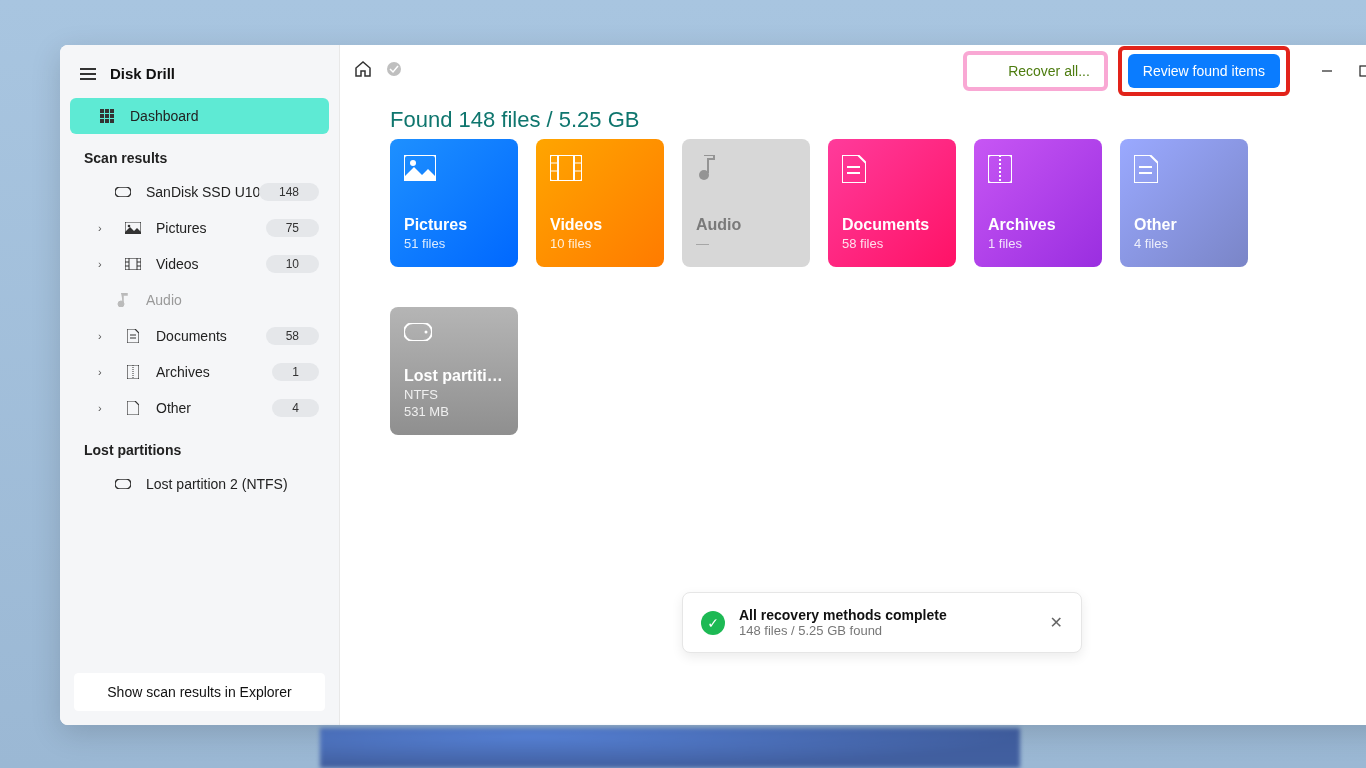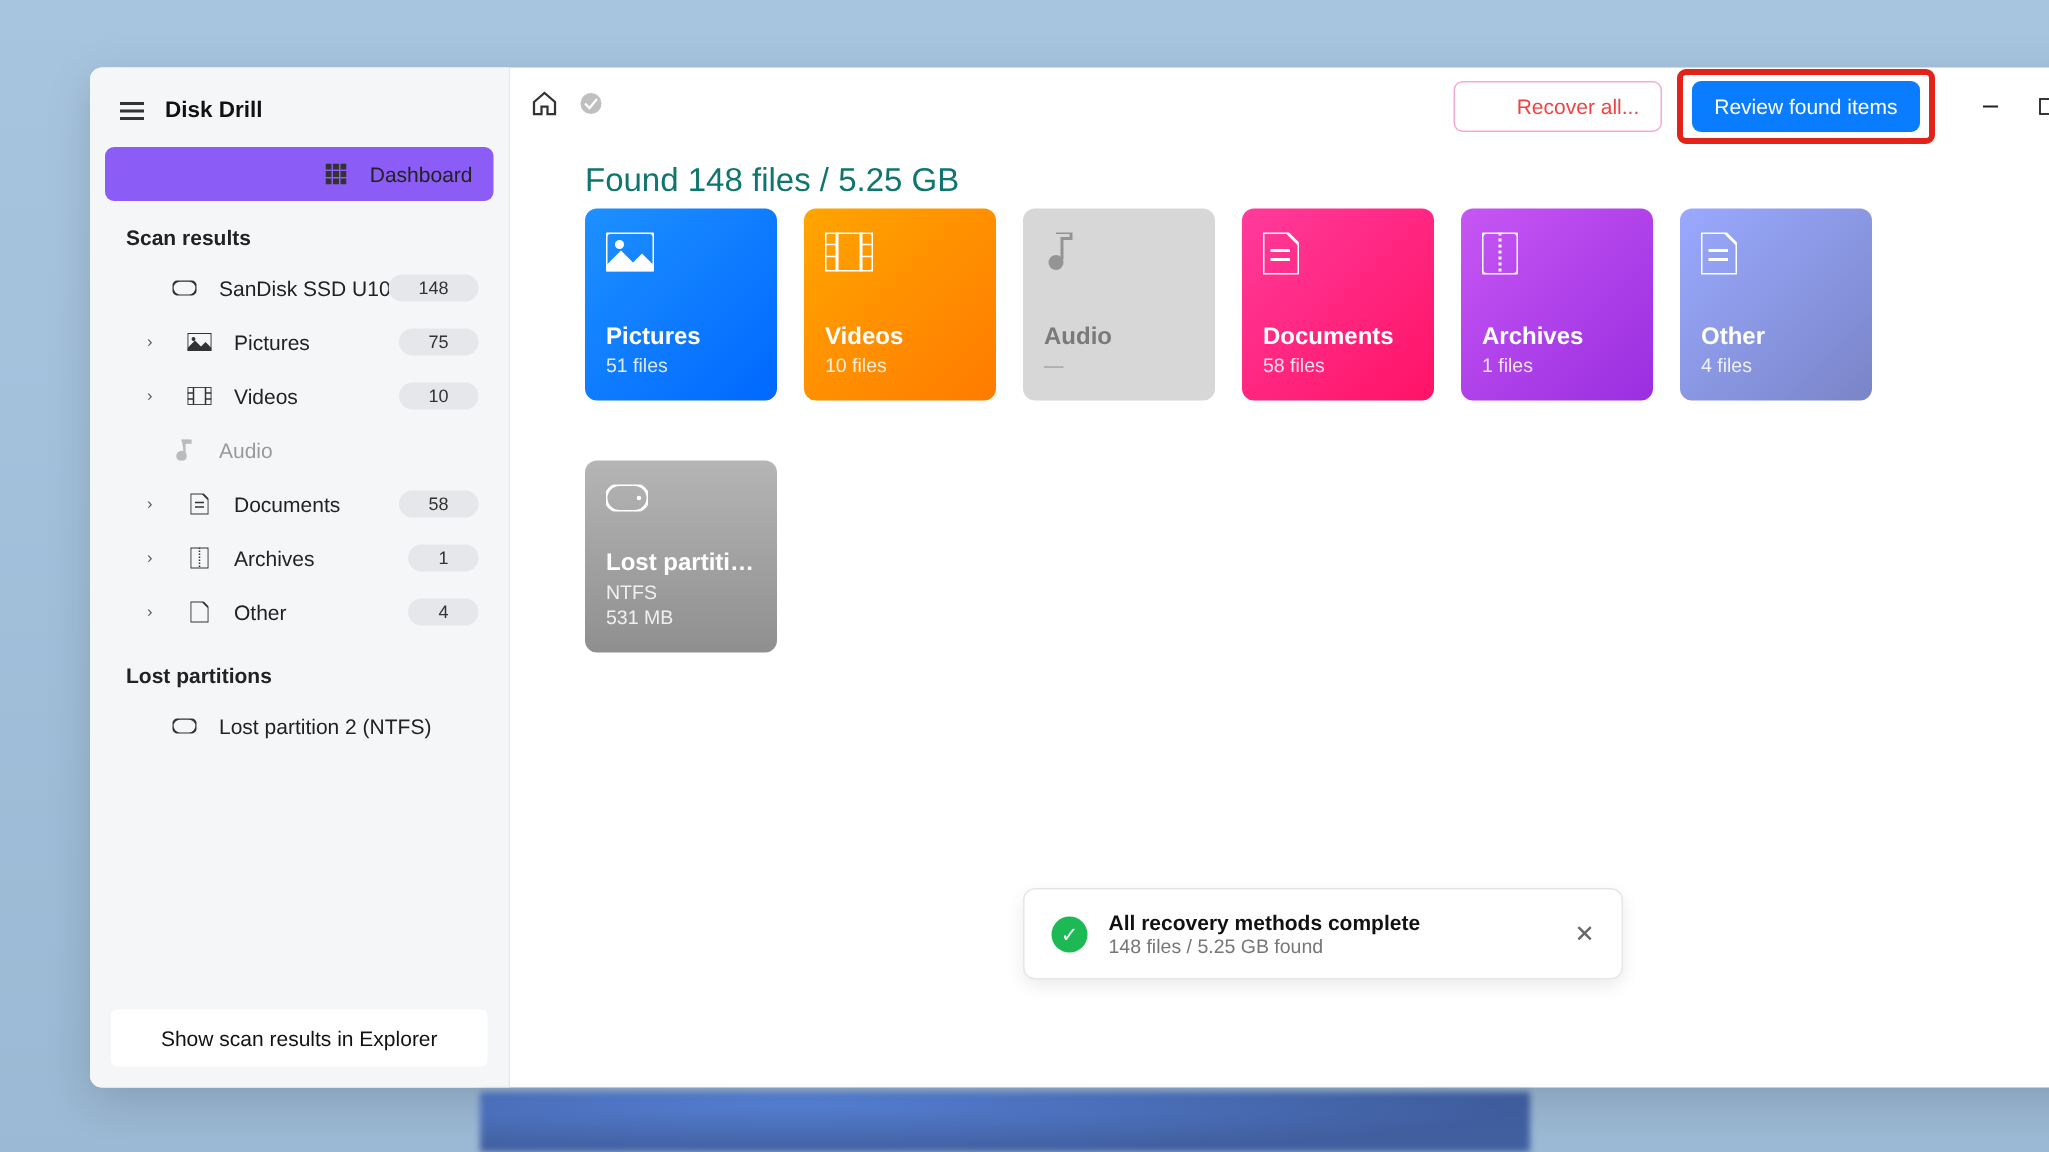--- a/index.html
+++ b/index.html
@@ -4,36 +4,36 @@
 <style>
 * { margin:0; padding:0; box-sizing:border-box; font-family:"Segoe UI",Arial,sans-serif; }
 body { background:linear-gradient(180deg,#a8c5e0 0%,#9bb8d4 100%); width:1366px; height:768px; overflow:hidden; position:relative; }
 .window { position:absolute; left:60px; top:45px; width:1364px; height:680px; background:#fff; border-radius:8px; display:flex; box-shadow:0 8px 30px rgba(0,0,0,0.15); }
 .sidebar { width:280px; background:#f5f6f8; border-right:1px solid #e8e8e8; display:flex; flex-direction:column; padding:10px; border-radius:8px 0 0 8px; }
 .sidebar-top { display:flex; align-items:center; gap:14px; padding:10px 10px 16px 10px; }
 .menu-icon { width:16px; height:12px; display:flex; flex-direction:column; justify-content:space-between; cursor:pointer; }
 .menu-icon span { height:2px; background:#333; }
 .app-title { font-weight:600; font-size:15px; color:#111; }
 .nav-item { display:flex; align-items:center; gap:14px; padding:10px 14px; border-radius:6px; font-size:14px; color:#222; cursor:pointer; position:relative; }
-.nav-item.active { background:#8b5cf6; font-weight:500;justify-content:flex-end; }
+.nav-item.active { background:#5eead4; font-weight:500; }
 .nav-item .chev { width:12px; color:#555; font-size:11px; }
 .nav-item .badge { position:absolute; right:10px; background:#e5e7ea; border-radius:10px; padding:2px 20px; font-size:12px; color:#333; }
 .section-label { font-size:14px; font-weight:600; color:#222; padding:16px 14px 8px 14px; }
 .nav-item.indent { padding-left:28px; }
 .nav-item.indent2 { padding-left:44px; }
 .nav-item.muted { color:#9a9a9a; }
 .nav-item.muted .icon svg * { stroke:#bbb; fill:#bbb; }
 .sidebar-footer { margin-top:auto; }
 .explorer-btn { background:#fff; border:1px solid #fff; border-radius:4px; padding:10px; text-align:center; font-size:14px; color:#111; cursor:pointer; margin:4px; }
 .main { flex:1; display:flex; flex-direction:column; position:relative; }
 .titlebar { height:52px; display:flex; align-items:center; padding:0 14px; gap:10px; }
 .titlebar .left-icons { display:flex; gap:14px; align-items:center; }
 .titlebar .spacer { flex:1; }
 .btn { border-radius:6px; padding:8px 14px; font-size:14px; cursor:pointer; border:1px solid transparent; }
-.btn-outline { background:#fff; border:1px solid #f9a8d4; color:#ef4444;padding-left:41px; }
+.btn-outline { background:#fff; border:4px solid #f9a8d4; color:#4d7c0f;padding-left:41px; }
 .btn-primary { background:#0a7cff; color:#fff; }
 .highlight-box { border:4px solid #e2231a; border-radius:6px; padding:4px 6px; display:flex; align-items:center; }
 .win-controls { display:flex; gap:24px; margin-left:20px; }
 .win-controls div { width:14px; height:14px; display:flex; align-items:center; justify-content:center; cursor:pointer; color:#222; }
 .content { padding:10px 50px 50px 50px; overflow:hidden; }
 .headline { font-size:22px; font-weight:400; color:#0f766e; margin-bottom:6px; }
 .subhead { font-size:18px; color:#666; margin-bottom:30px; }
 .tiles { display:flex; gap:18px; margin-bottom:40px; }
 .tile { width:128px; height:128px; border-radius:8px; padding:16px 14px; color:#fff; display:flex; flex-direction:column; cursor:pointer; }
 .tile .t-icon { height:38px; }

